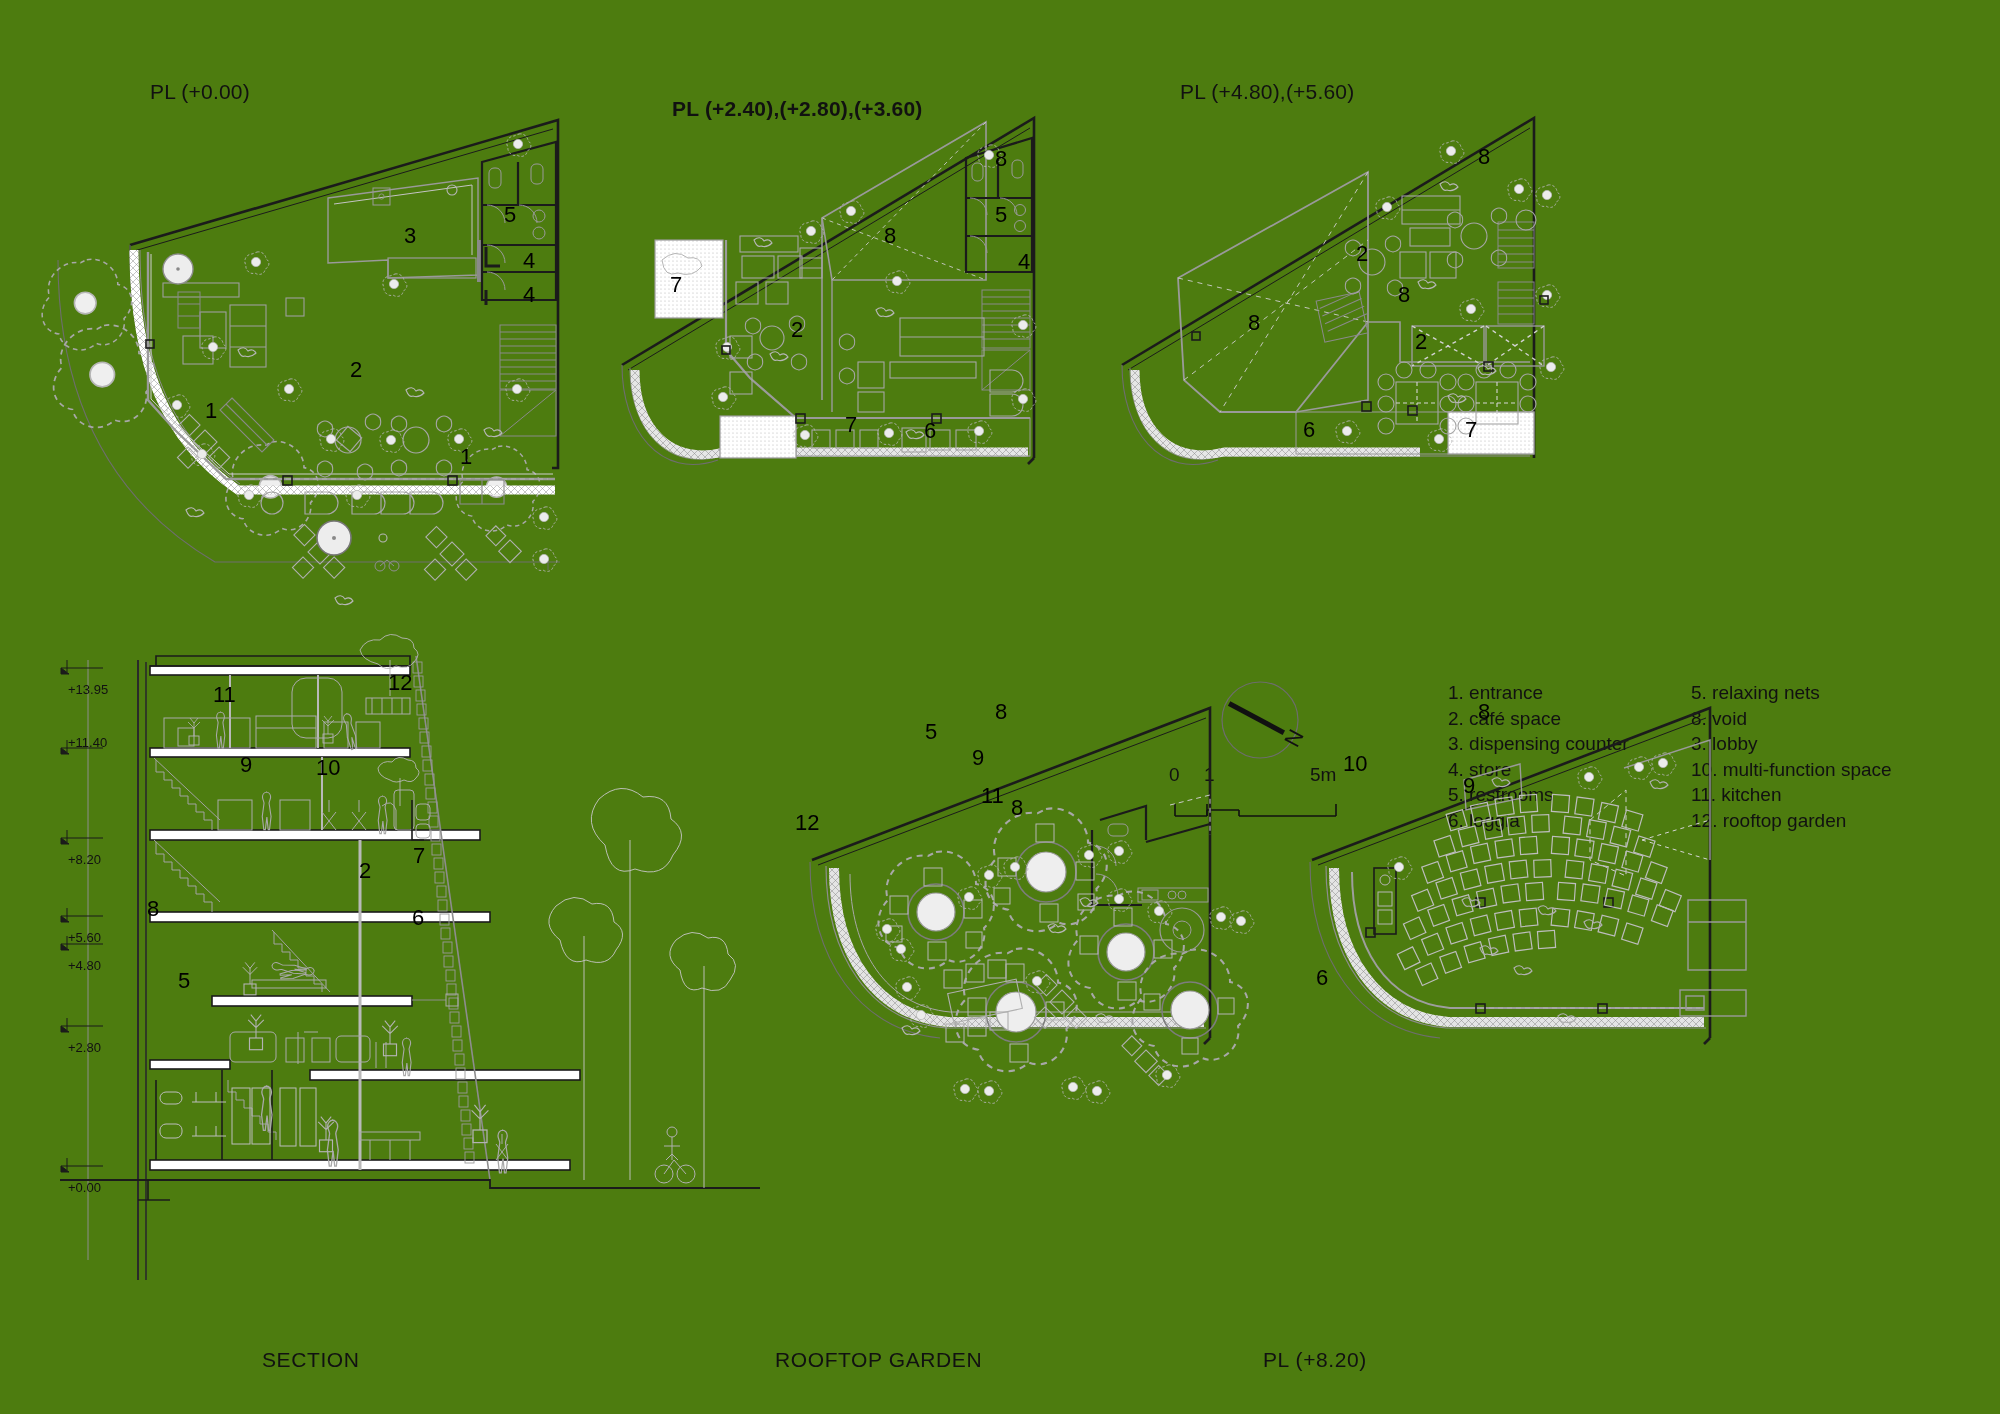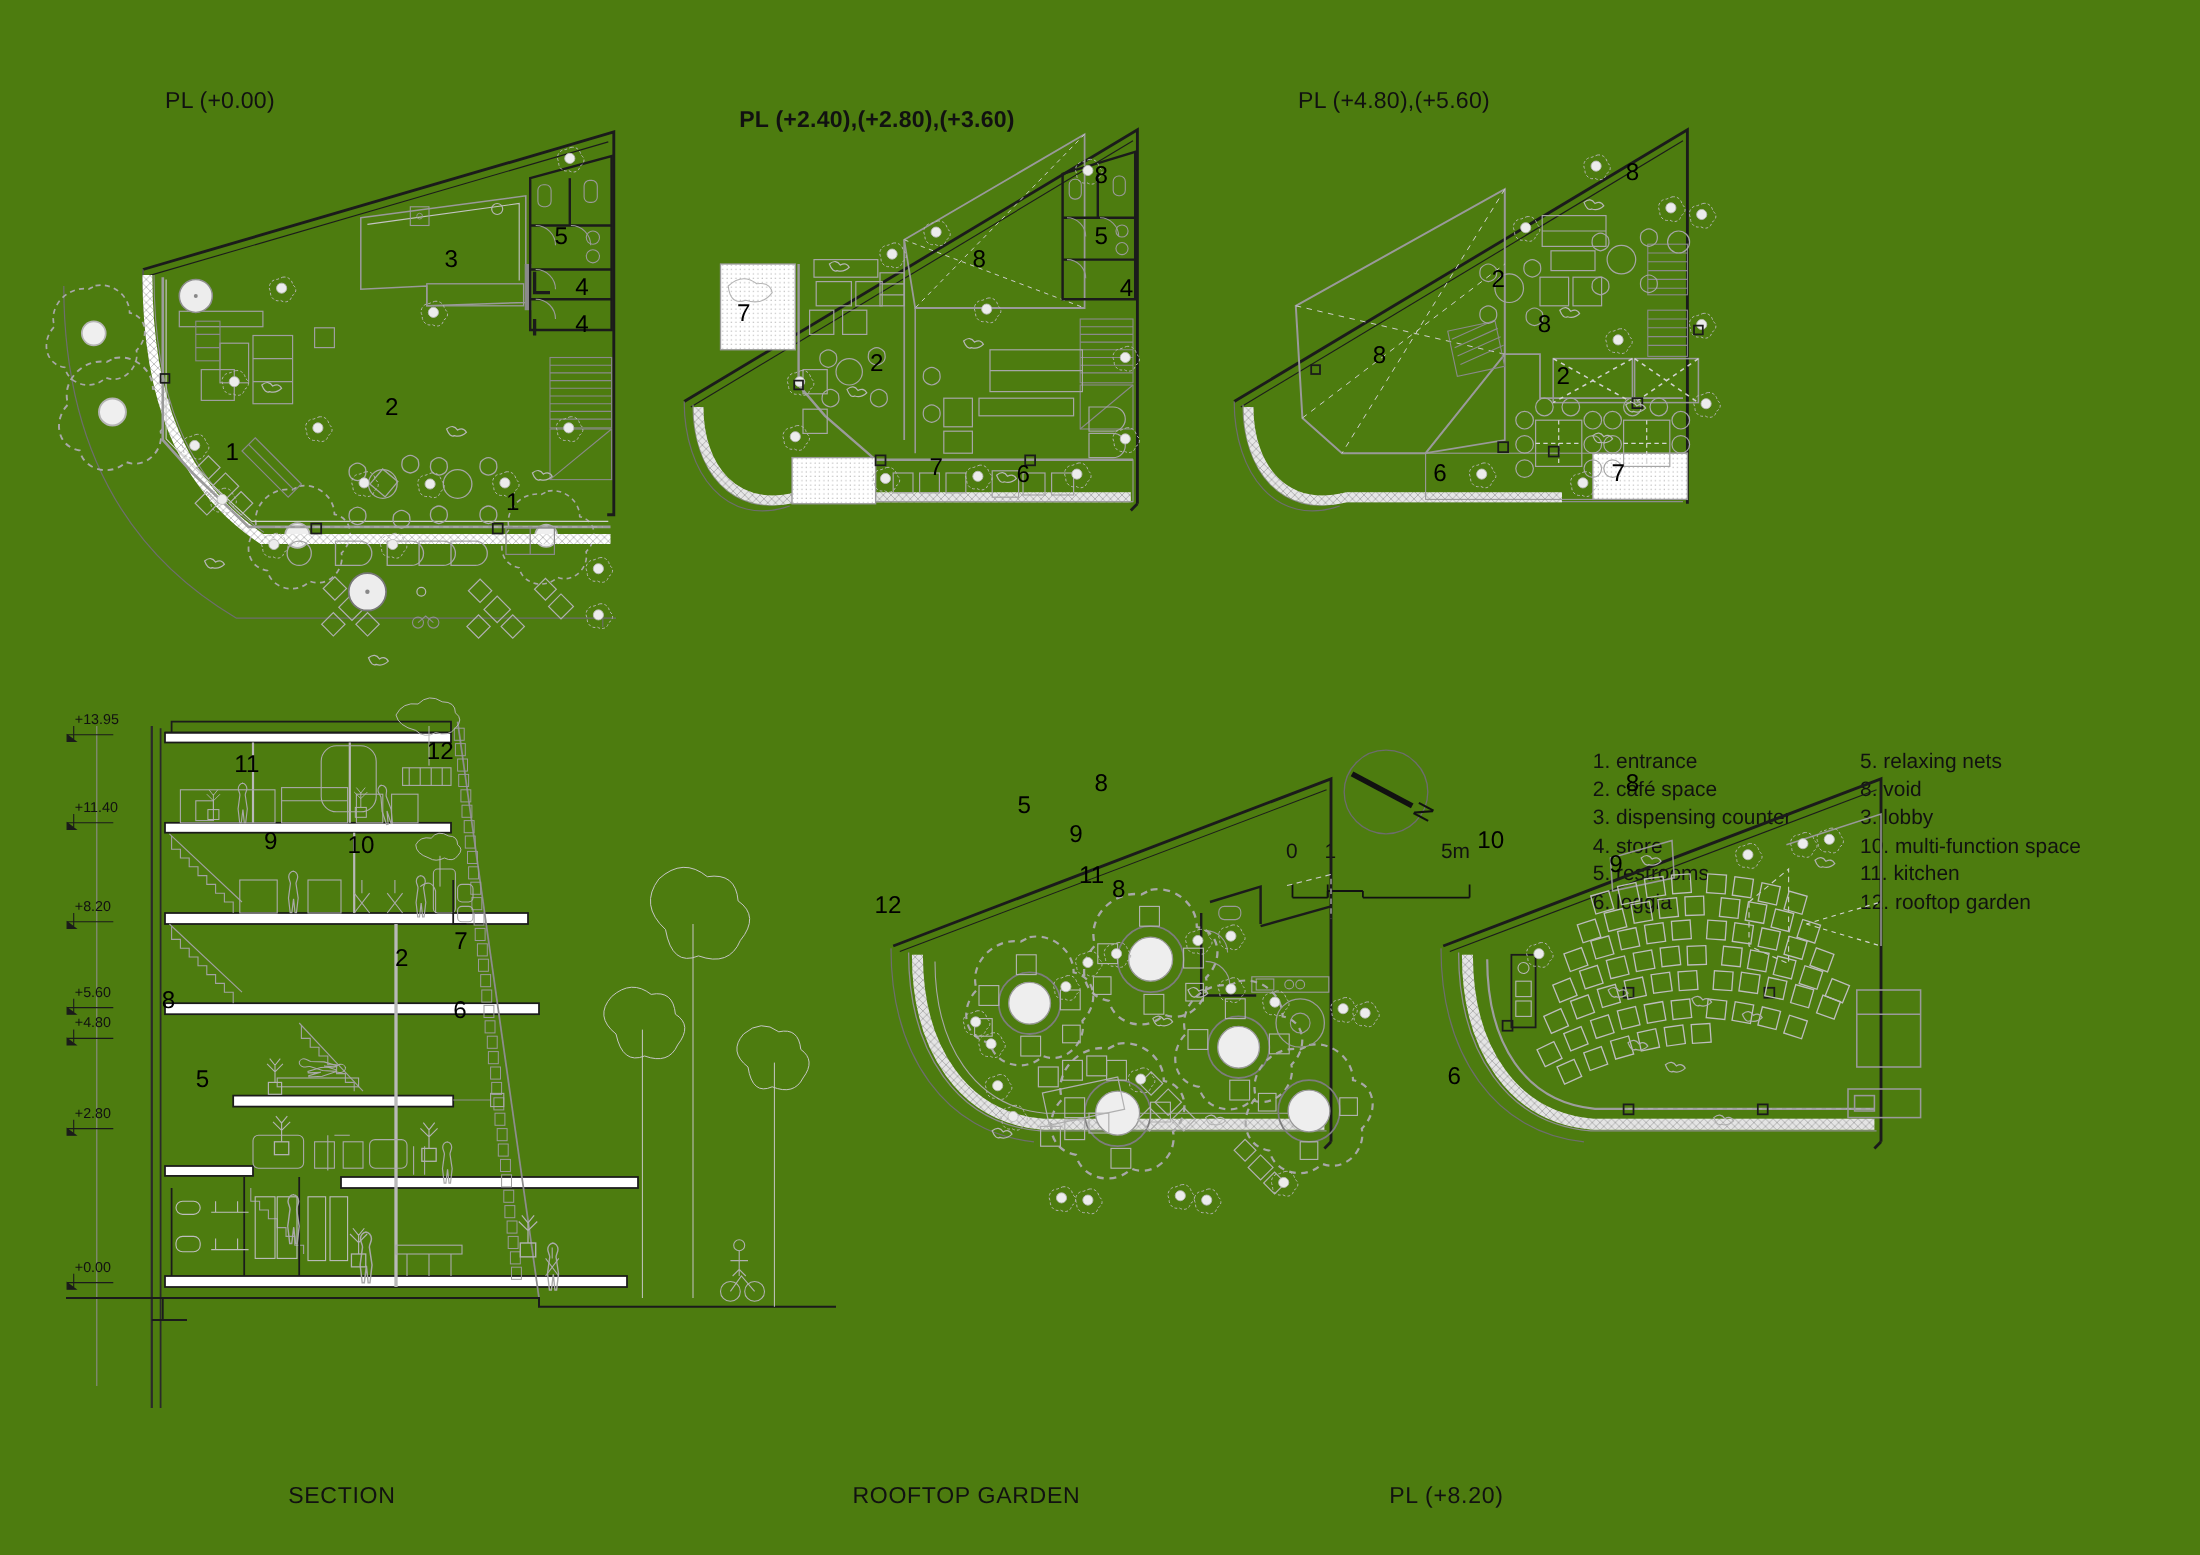--- a/index.html
+++ b/index.html
@@ -3,21 +3,21 @@
 <meta charset="utf-8">
 <title>Architectural Plans Sheet</title>
 <style>
   html,body{margin:0;padding:0;background:#ffffff;}
   body{width:2000px;height:1414px;position:relative;overflow:hidden;
        font-family:"Liberation Sans","DejaVu Sans",sans-serif;color:#111;}
   .sheet{position:absolute;inset:0;background:#4d7c0f;}
   .ttl{position:absolute;font-size:21px;letter-spacing:.2px;color:#111;white-space:nowrap;}
   .btitle{position:absolute;font-size:21px;letter-spacing:.6px;color:#111;white-space:nowrap;}
   .num{position:absolute;font-size:22px;color:#000;white-space:nowrap;}
-  .lvl{position:absolute;font-size:13px;color:#111;white-space:nowrap;}
+  .lvl{position:absolute;font-size:13px;color:#111;white-space:nowrap;margin-top:36px;}
   .legend{position:absolute;font-size:19px;line-height:25.5px;color:#111;white-space:nowrap;}
   .legend .col{position:absolute;top:0;}
   .scalelabels{position:absolute;font-size:19px;color:#111;}
   svg{display:block;overflow:visible;}
   .drw{position:absolute;}
 </style>
 </head>
 <body>
 
 <div class="sheet">
@@ -722,21 +722,21 @@
         <path d="M12,296 L12,308 M6,304 L48,304"></path>
           <path d="M6,304 l8,6 l-8,0 Z" fill="#1b1b1b"></path>
         <path d="M12,378 L12,390 M6,386 L48,386"></path>
           <path d="M6,386 l8,6 l-8,0 Z" fill="#1b1b1b"></path>
         <path d="M12,518 L12,530 M6,526 L48,526"></path>
           <path d="M6,526 l8,6 l-8,0 Z" fill="#1b1b1b"></path>
       </g>
     </svg>
   </div>
   <div class="lvl" style="left:68px;top:646px;">+13.95</div>
-  <div class="lvl" style="left:68px;top:726px;">+11.40</div>
+  <div class="lvl" style="left:68px;top:699px;">+11.40</div>
   <div class="lvl" style="left:68px;top:816px;">+8.20</div>
   <div class="lvl" style="left:68px;top:894px;">+5.60</div>
   <div class="lvl" style="left:68px;top:922px;">+4.80</div>
   <div class="lvl" style="left:68px;top:1004px;">+2.80</div>
   <div class="lvl" style="left:68px;top:1144px;">+0.00</div>
 
   <div class="num" style="left:213px;top:682px;">11</div>
   <div class="num" style="left:388px;top:670px;">12</div>
   <div class="num" style="left:240px;top:752px;">9</div>
   <div class="num" style="left:316px;top:755px;">10</div>

